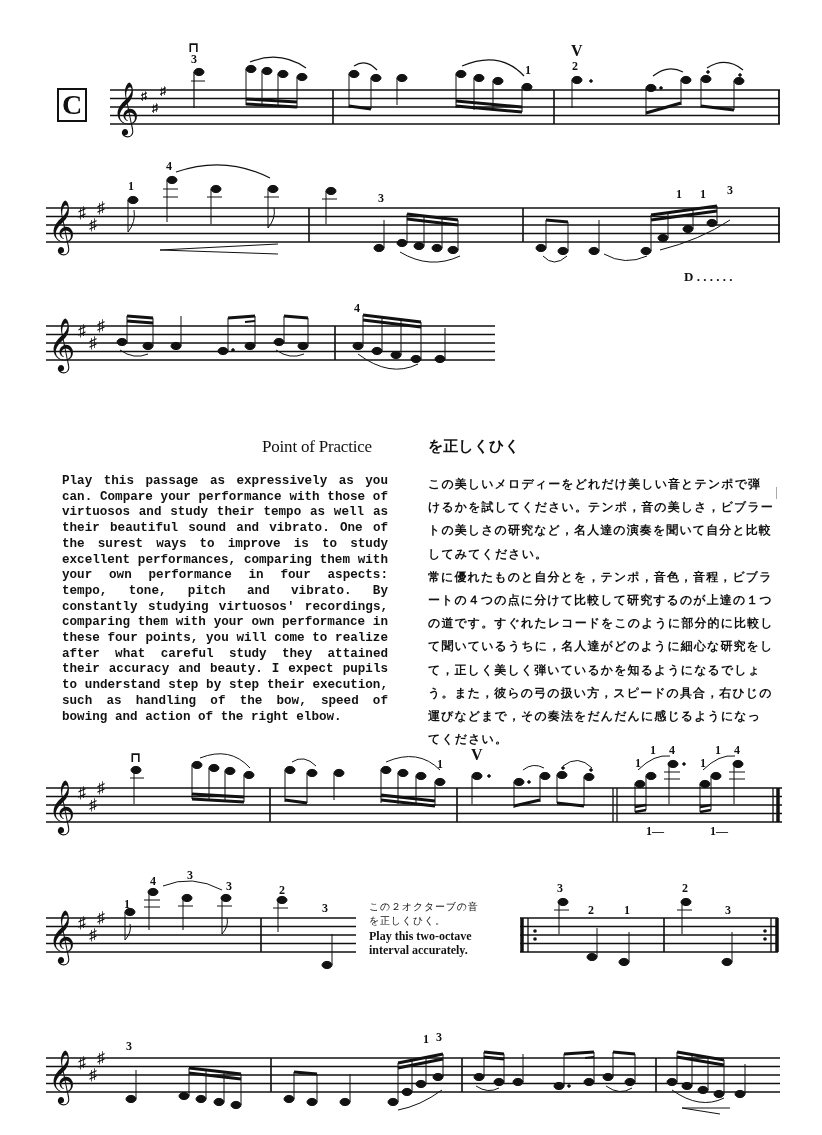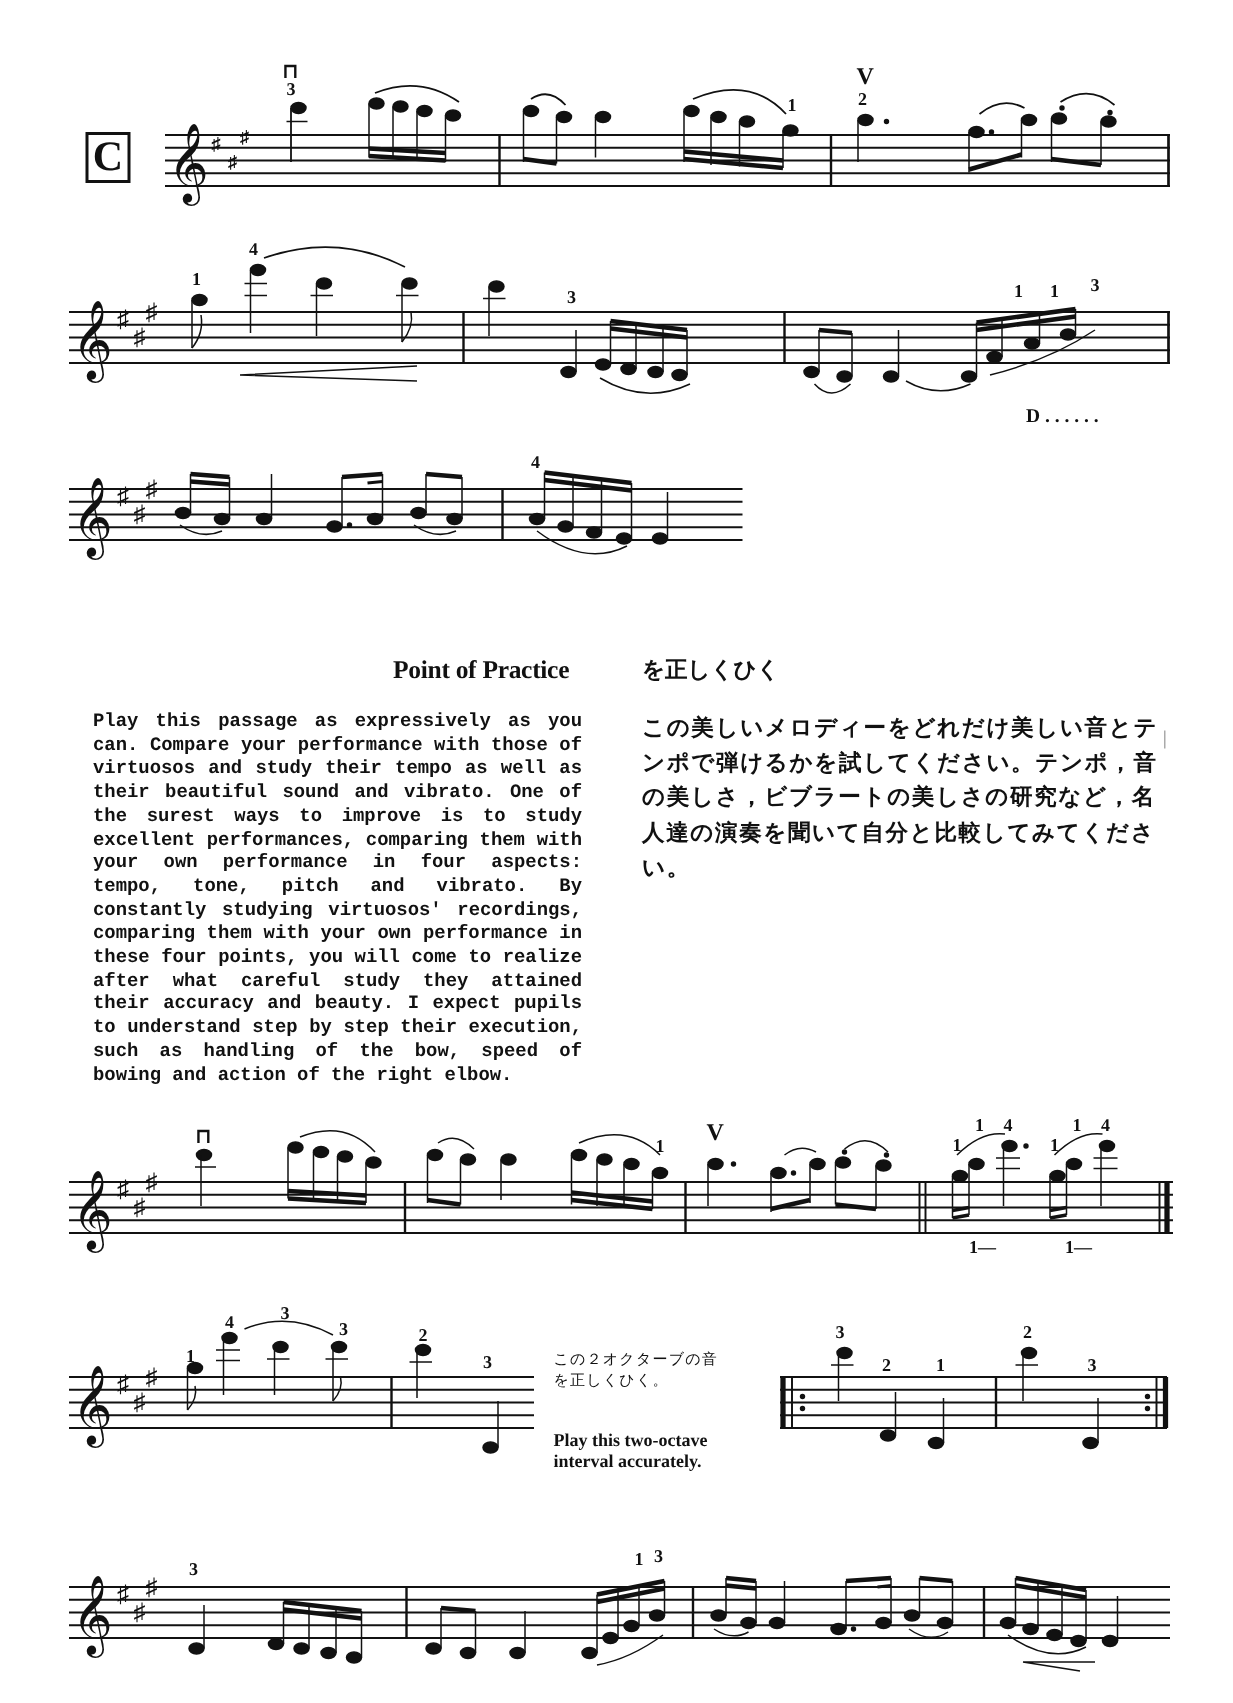--- a/index.html
+++ b/index.html
@@ -1,25 +1,25 @@
 <!DOCTYPE html>
 <html><head>
 <meta charset="utf-8">
 <style>
   html, body { margin: 0; padding: 0; background: #ffffff; }
   body { width: 822px; height: 1135px; position: relative; overflow: hidden; font-family: "Liberation Serif", serif; color: #111; }
   .staff-svg { position: absolute; overflow: visible; }
   .section-box { position: absolute; left: 57px; top: 88px; width: 30px; height: 34px; border: 2.5px solid #111; box-sizing: border-box; font-family: "Liberation Serif", serif; font-weight: bold; font-size: 28px; line-height: 30px; text-align: center; }
-  .heading-en { position: absolute; left: 262px; top: 437px; font-family: "Liberation Serif", serif; font-weight: bold; font-size: 17px; letter-spacing: -0.2px; }
+  .heading-en { position: absolute; left: 262px; top: 437px; font-family: "Liberation Serif", serif; font-weight: normal; font-size: 17px; letter-spacing: -0.2px; }
   .heading-ja { position: absolute; left: 428px; top: 437px; font-family: "DejaVu Sans", sans-serif; font-weight: bold; font-size: 15px; }
   .body-en { position: absolute; left: 62px; top: 474px; width: 326px; font-family: Liberation Mono, monospace; font-weight: bold; font-size: 12.6px; line-height: 15.7px; text-align: justify; }
-  .body-ja { position: absolute; left: 428px; top: 474px; width: 346px; font-family: Liberation Sans, sans-serif; font-size: 15px; line-height: 23.2px; letter-spacing: 1.1px; font-weight: bold; }
+  .body-ja { position: absolute; left: 428px; top: 474px; width: 346px; font-family: Liberation Mono, monospace; font-size: 12px; line-height: 23.2px; letter-spacing: 1.1px; font-weight: bold; }
   .body-ja p { margin: 0; }
   .note-ja { position: absolute; left: 369px; top: 900px; font-family: "DejaVu Sans", sans-serif; font-size: 10px; line-height: 14px; font-weight: normal; letter-spacing: 0.8px; }
-  .note-en { position: absolute; left: 369px; top: 929px; font-family: "Liberation Serif", serif; font-weight: bold; font-size: 12px; line-height: 14px; margin-top: 24px; }
+  .note-en { position: absolute; left: 369px; top: 929px; font-family: "Liberation Serif", serif; font-weight: bold; font-size: 12px; line-height: 14px; }
   .fing { font-family: "Liberation Serif", serif; font-weight: bold; font-size: 12px; fill: #111; }
   .dyn { font-family: "Liberation Serif", serif; font-weight: bold; font-size: 13px; fill: #111; }
   .margin-tick { position: absolute; left: 776px; top: 487px; width: 1px; height: 12px; background: #aaa; }
 </style>
 </head>
 <body>
 
 <div class="section-box">C</div>
 
 <svg class="staff-svg" style="left:0;top:0" width="822" height="150" viewBox="0 0 822 150">
@@ -239,20 +239,21 @@
       <line x1="445" y1="59" x2="445" y2="28"></line>
   </g>
   <text class="fing" x="354" y="12">4</text>
 </svg>
 
 <div class="heading-en">Point of Practice</div>
 <div class="heading-ja">を正しくひく</div>
 <div class="body-en">Play this passage as expressively as you can. Compare your performance with those of virtuosos and study their tempo as well as their beautiful sound and vibrato. One of the surest ways to improve is to study excellent performances, comparing them with your own performance in four aspects: tempo, tone, pitch and vibrato. By constantly studying virtuosos' recordings, comparing them with your own performance in these four points, you will come to realize after what careful study they attained their accuracy and beauty. I expect pupils to understand step by step their execution, such as handling of the bow, speed of bowing and action of the right elbow.</div>
 <div class="body-ja">
   <p>この美しいメロディーをどれだけ美しい音とテンポで弾けるかを試してください。テンポ，音の美しさ，ビブラートの美しさの研究など，名人達の演奏を聞いて自分と比較してみてください。</p>
+  <p>常に優れたものと自分とを，テンポ，音色，音程，ビブラートの４つの点に分けて比較して研究するのが上達の１つの道です。すぐれたレコードをこのように部分的に比較して聞いているうちに，名人達がどのように細心な研究をして，正しく美しく弾いているかを知るようになるでしょう。また，彼らの弓の扱い方，スピードの具合，右ひじの運びなどまで，その奏法をだんだんに感じるようになってください。</p>
 </div>
 <div class="margin-tick"></div>
 
 <svg class="staff-svg" style="left:0;top:740px" width="822" height="110" viewBox="0 0 822 110">
   <g stroke="#111" stroke-width="1.3">
     <line x1="46" y1="48" x2="782" y2="48"></line>
       <line x1="46" y1="56.5" x2="782" y2="56.5"></line>
     <line x1="46" y1="65" x2="782" y2="65"></line>
       <line x1="46" y1="73.5" x2="782" y2="73.5"></line>
     <line x1="46" y1="82" x2="782" y2="82"></line>

